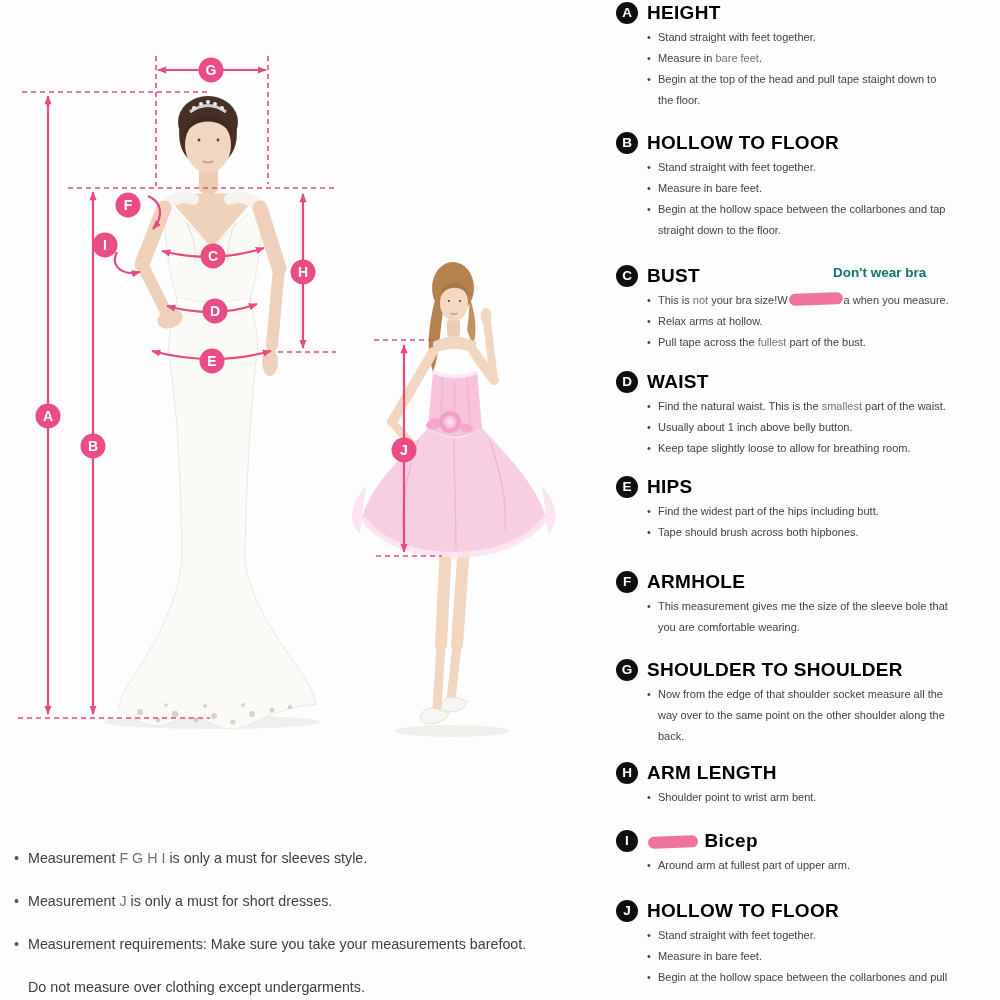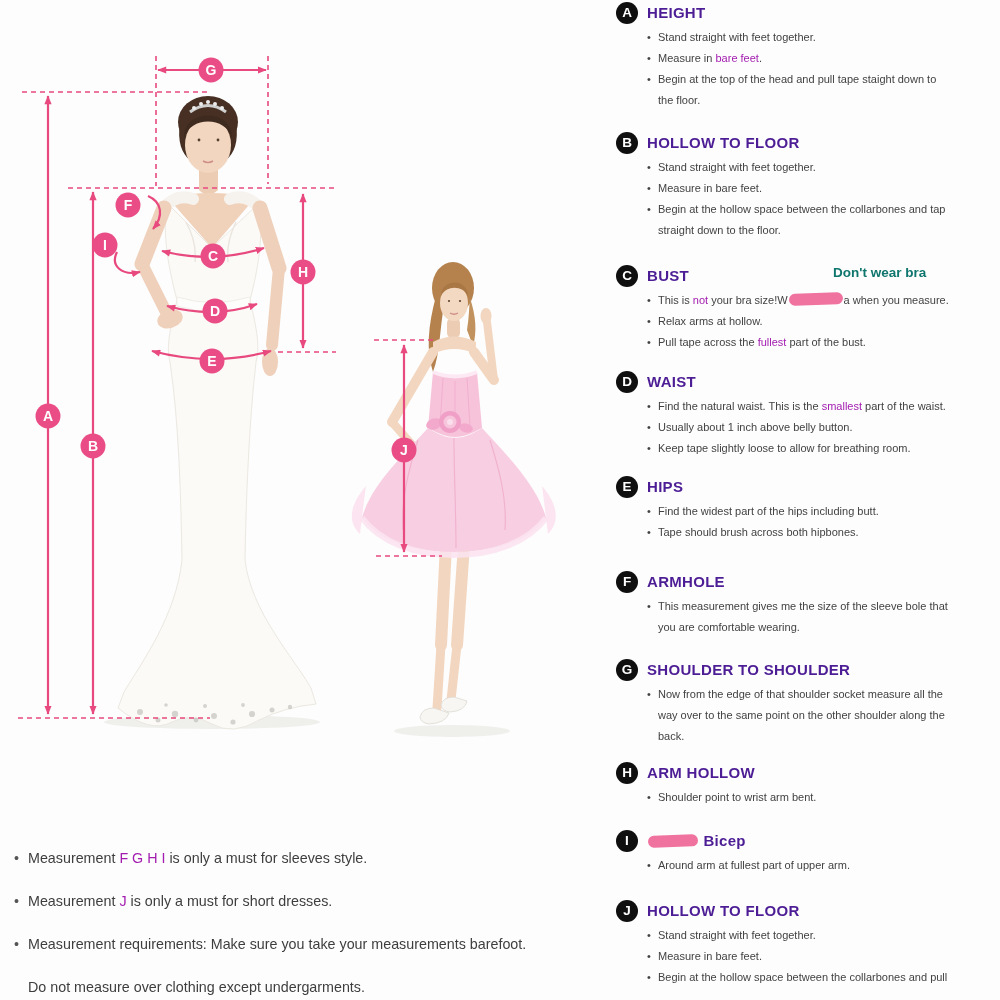--- a/index.html
+++ b/index.html
@@ -5,26 +5,26 @@
   html,body{margin:0;padding:0;background:#fff;}
   .page{position:relative;width:1000px;height:1000px;background:#fdfdfd;
         font-family:"Liberation Sans",sans-serif;overflow:hidden;color:#3e3e3e;}
   .figures-svg{position:absolute;left:0;top:0;}
   
   .instructions{position:absolute;left:616px;top:0;width:382px;height:1000px;}
   .section{position:absolute;left:0;display:flex;gap:9px;width:382px;}
   .badge{flex:0 0 22px;width:22px;height:22px;border-radius:50%;background:#0f0f0f;color:#fff;
          font-weight:bold;font-size:13.5px;line-height:22px;text-align:center;}
   .sec-body{position:relative;flex:1;}
-  .sec-body h3{margin:0;font-size:15px;line-height:22px;color:#4c1d95;font-weight:bold;letter-spacing:.3px;}
+  .sec-body h3{margin:0;font-size:19px;line-height:22px;color:#000000;font-weight:bold;letter-spacing:.3px;}
   .sec-body ul{list-style:none;margin:3px 0 0 0;padding:0;font-size:11px;line-height:20.9px;
                color:#424242;width:346px;}
   .sec-body li{position:relative;padding-left:11px;}
   .sec-body li::before{content:"\2022";position:absolute;left:0;top:0;}
-  .pink{color:#a21caf;}
+  .pink{color:#737373;}
   .pink-note{position:absolute;left:186px;top:0;font-size:13.5px;font-weight:bold;color:#0f766e;white-space:nowrap;}
   .scribble{display:inline-block;height:12px;background:#f0739f;border-radius:7px;
             vertical-align:-1px;transform:rotate(-2deg);margin:0 1px;}
   
   .notes{position:absolute;left:14px;top:827px;width:575px;font-size:14.3px;line-height:24px;color:#3e3e3e;}
   .note-line{position:relative;padding-left:14px;margin-bottom:1px;margin-top:19px;}
   .note-line.bulleted::before{content:"\2022";position:absolute;left:0;top:0;color:#555;}
 </style>
 </head>
 <body>
@@ -311,21 +311,21 @@
         <div class="sec-body">
           <h3><span>SHOULDER TO SHOULDER</span></h3>
           <ul>
             <li><span>Now from the edge of that shoulder socket measure all the</span><br><span>way over to the same point on the other shoulder along the</span><br><span>back.</span></li>
           </ul>
         </div>
       </div>
       <div class="section" style="top: 762px;">
         <div class="badge">H</div>
         <div class="sec-body">
-          <h3><span>ARM HOLLOW</span></h3>
+          <h3><span>ARM LENGTH</span></h3>
           <ul>
             <li><span>Shoulder point to wrist arm bent.</span></li>
           </ul>
         </div>
       </div>
       <div class="section" style="top: 830px;">
         <div class="badge">I</div>
         <div class="sec-body">
           <h3><span class="scribble" style="width: 50px;"></span><span> Bicep</span></h3>
           <ul>

